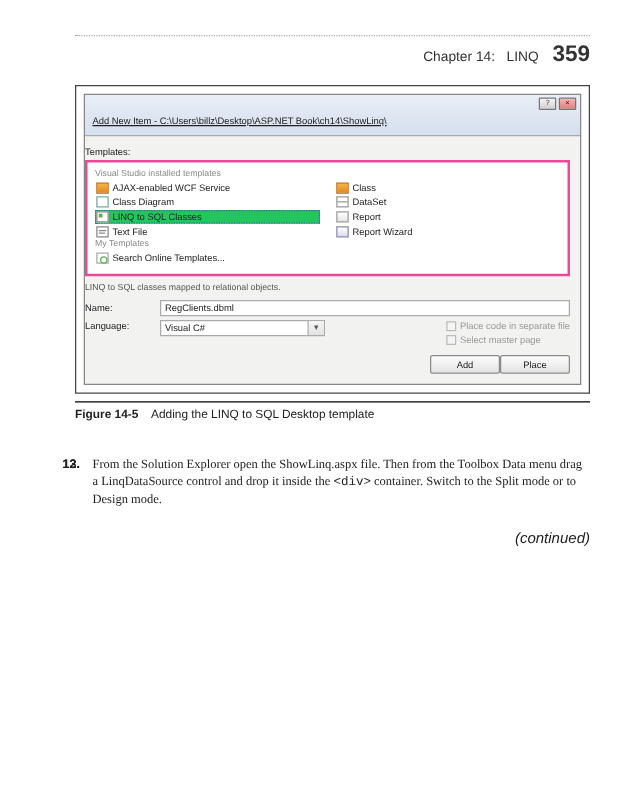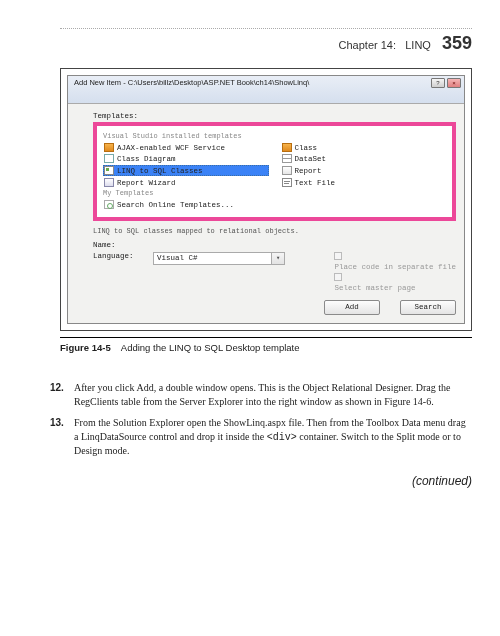--- a/index.html
+++ b/index.html
@@ -36,47 +36,48 @@
     .dialog {
       border: 1px solid #888;
       background: #f2f2f0;
       font-family: Tahoma, Arial, sans-serif;
       font-size: 7.5px;
       color: #222;
     }
     .dlg-title {
       background: linear-gradient(#e9eef6,#d5dfee);
       border-bottom: 1px solid #aaa;
-      padding: 2px 6px;
+      padding: 16px 6px;
       position: relative;
-      height: 28px;
+      height: 16px;
       line-height: 10px;
+      text-decoration: underline;
     }
     .dlg-title .win-buttons {
       position: absolute;
       right: 3px;
       top: 2px;
       display: flex;
       gap: 2px;
     }
     .win-btn {
       width: 14px; height: 10px;
       background: linear-gradient(#f5f5f5,#cfcfcf);
       border: 1px solid #777;
       border-radius: 1px;
       font-size: 6px;
       line-height: 8px;
       text-align: center;
       color: #333;
     }
     .win-btn.close { background: linear-gradient(#f5b5b5,#e08080); color:#600;}
-    .dlg-body { padding: 6px 8px 8px 25px; font-family: Liberation Mono, monospace; }
+    .dlg-body { padding: 6px 8px 8px 0; }
     .section-label { margin: 2px 0 2px 0; }
     .templates-box {
-      border: 4px solid #ec4899;
+      border: 2px solid #ec4899;
       background: #fff;
       padding: 4px 6px 8px 6px;
       margin-bottom: 6px;
     }
     .group-head {
       color: #888;
       font-size: 7px;
       margin: 2px 0 3px 0;
     }
     .tmpl-grid {
@@ -86,21 +87,21 @@
       row-gap: 2px;
     }
     .tmpl-item {
       display: flex;
       align-items: center;
       gap: 3px;
       padding: 0 1px;
       white-space: nowrap;
     }
     .tmpl-item.sel {
-      background: #3b82f6;
+      background: #22c55e;
       border: 1px dotted #3b6ea5;
       padding: 0;
     }
     .ticon {
       width: 10px; height: 9px;
       flex: 0 0 auto;
       display: inline-block;
     }
     .i-wcf { background: linear-gradient(#f7b34b,#e08a1e); border:1px solid #b86e10; }
     .i-class-d { background: #fff; border:1px solid #7aa; }
@@ -156,31 +157,31 @@
       text-align:center; font-size:7px; line-height:11px; color:#555;
     }
     .check-col {
       display: flex;
       flex-direction: column;
       gap: 2px;
       color: #999;
       margin-left: auto;
     }
     .chk {
-      display: flex; gap: 3px; flex-direction: column;
+      display: flex; align-items: center; gap: 3px;
     }
     .chk-box {
       width: 8px; height: 8px;
       border: 1px solid #bbb;
       background: #f5f5f5;
     }
     .dlg-buttons {
       display: flex;
       justify-content: flex-end;
-      gap: 20px;
+      gap: 0;
       margin-top: 8px;
     }
     .dlg-btn {
       width: 56px; height: 15px;
       border: 1px solid #8a8a8a;
       background: linear-gradient(#fdfdfd,#e4e4e4);
       font-size: 7.5px;
       text-align: center;
       line-height: 13px;
       border-radius: 2px;
@@ -259,71 +260,71 @@
             </div>
           <div class="tmpl-item sel">
               <span class="ticon i-linq"></span>
               <span>LINQ to SQL Classes</span>
             </div>
           <div class="tmpl-item">
               <span class="ticon i-report"></span>
               <span>Report</span>
             </div>
           <div class="tmpl-item">
+              <span class="ticon i-text"></span>
+              <span>Text File</span>
+            </div>
+          <div class="tmpl-item">
               <span class="ticon i-rep-wiz"></span>
               <span>Report Wizard</span>
-            </div>
-          <div class="tmpl-item">
-              <span class="ticon i-text"></span>
-              <span>Text File</span>
             </div>
         </div>
         <div class="group-head">My Templates</div>
         <div class="tmpl-item">
             <span class="ticon i-search"></span>
             <span>Search Online Templates...</span>
           </div>
       </div>
       <div class="desc-line">LINQ to SQL classes mapped to relational objects.</div>
 
       <div class="form-row">
         <div class="form-label">Name:</div>
+        <div class="text-input">RegClients.dbml</div>
       </div>
       <div class="form-row" style="align-items:flex-start;">
         <div class="form-label">Language:</div>
         <div class="combo">Visual C#</div>
         <div class="check-col">
           <div class="chk">
               <span class="chk-box"></span>
               <span>Place code in separate file</span>
             </div>
           <div class="chk">
               <span class="chk-box"></span>
               <span>Select master page</span>
             </div>
         </div>
       </div>
 
       <div class="dlg-buttons">
         <div class="dlg-btn">Add</div>
-        <div class="dlg-btn">Search</div>
+        <div class="dlg-btn">Place</div>
       </div>
     </div>
   </div>
 </div>
 
 <div class="figure-caption">
   <span class="fig-label">Figure 14-5</span>
   <span>Adding the LINQ to SQL Desktop template</span>
 </div>
 
 <ol class="steps">
   <li>
     <span class="num">12.</span>
-    <span>After you click Add, a double window opens. This is the Object Relational Designer. Drag the RegClients table from the Server Explorer into the right window as shown in Figure 14-6.</span>
   </li>
   <li>
     <span class="num">13.</span>
     <span>From the Solution Explorer open the ShowLinq.aspx file. Then from the Toolbox Data menu drag a LinqDataSource control and drop it inside the </span><span class="mono">&lt;div&gt;</span><span> container. Switch to the Split mode or to Design mode.</span>
   </li>
 </ol>
 
 <div class="continued">(continued)</div>
 
 </body></html>

